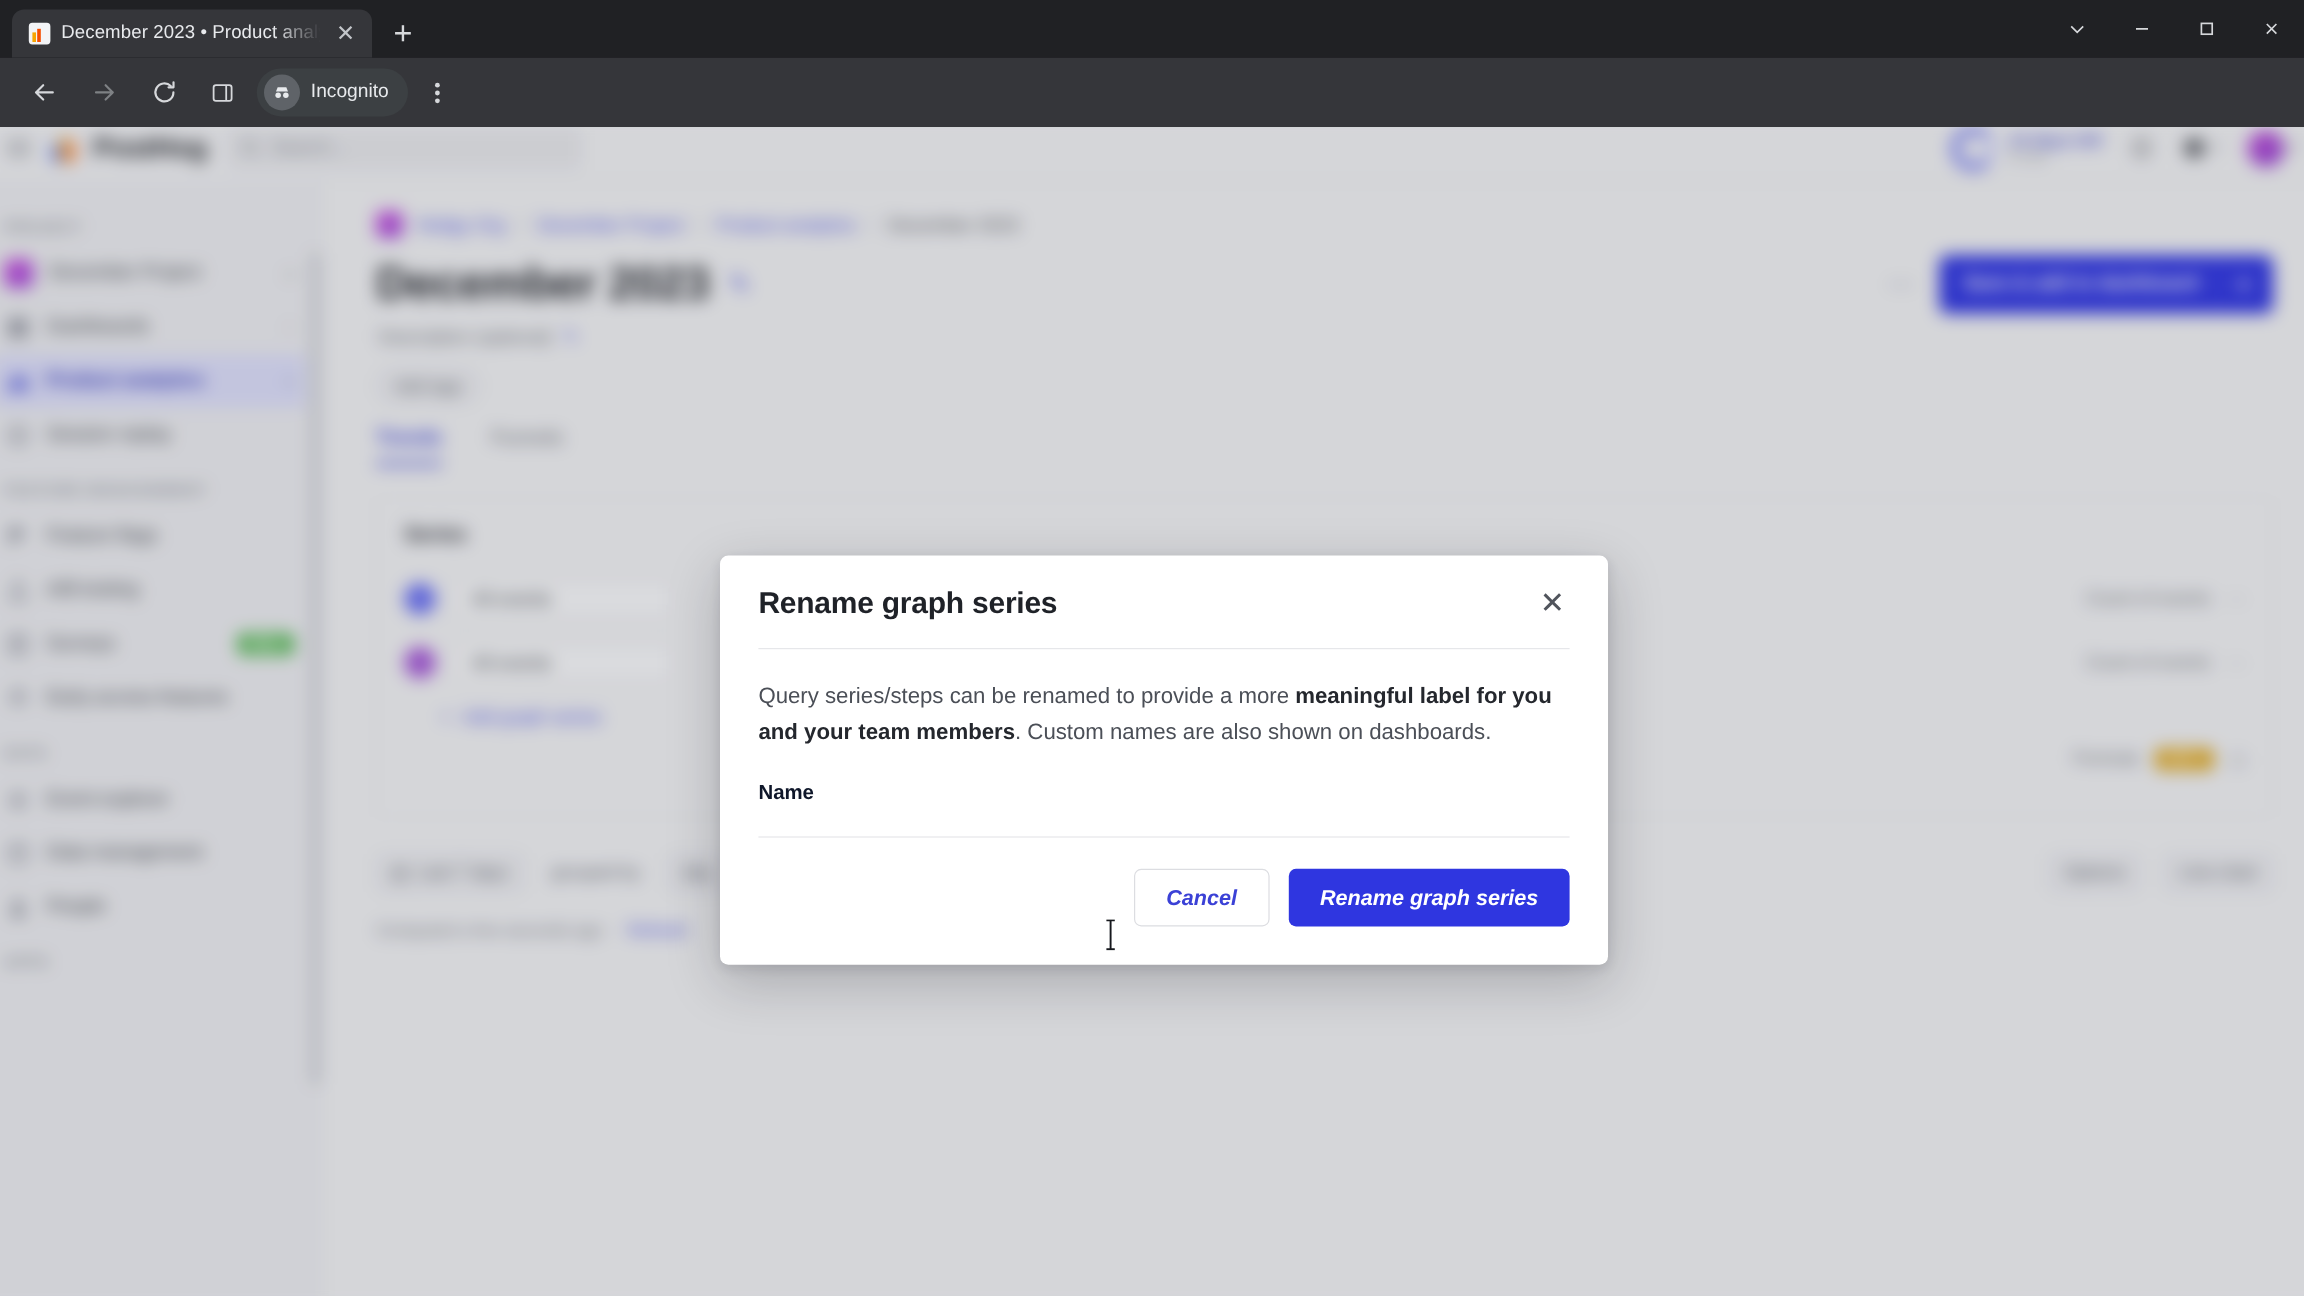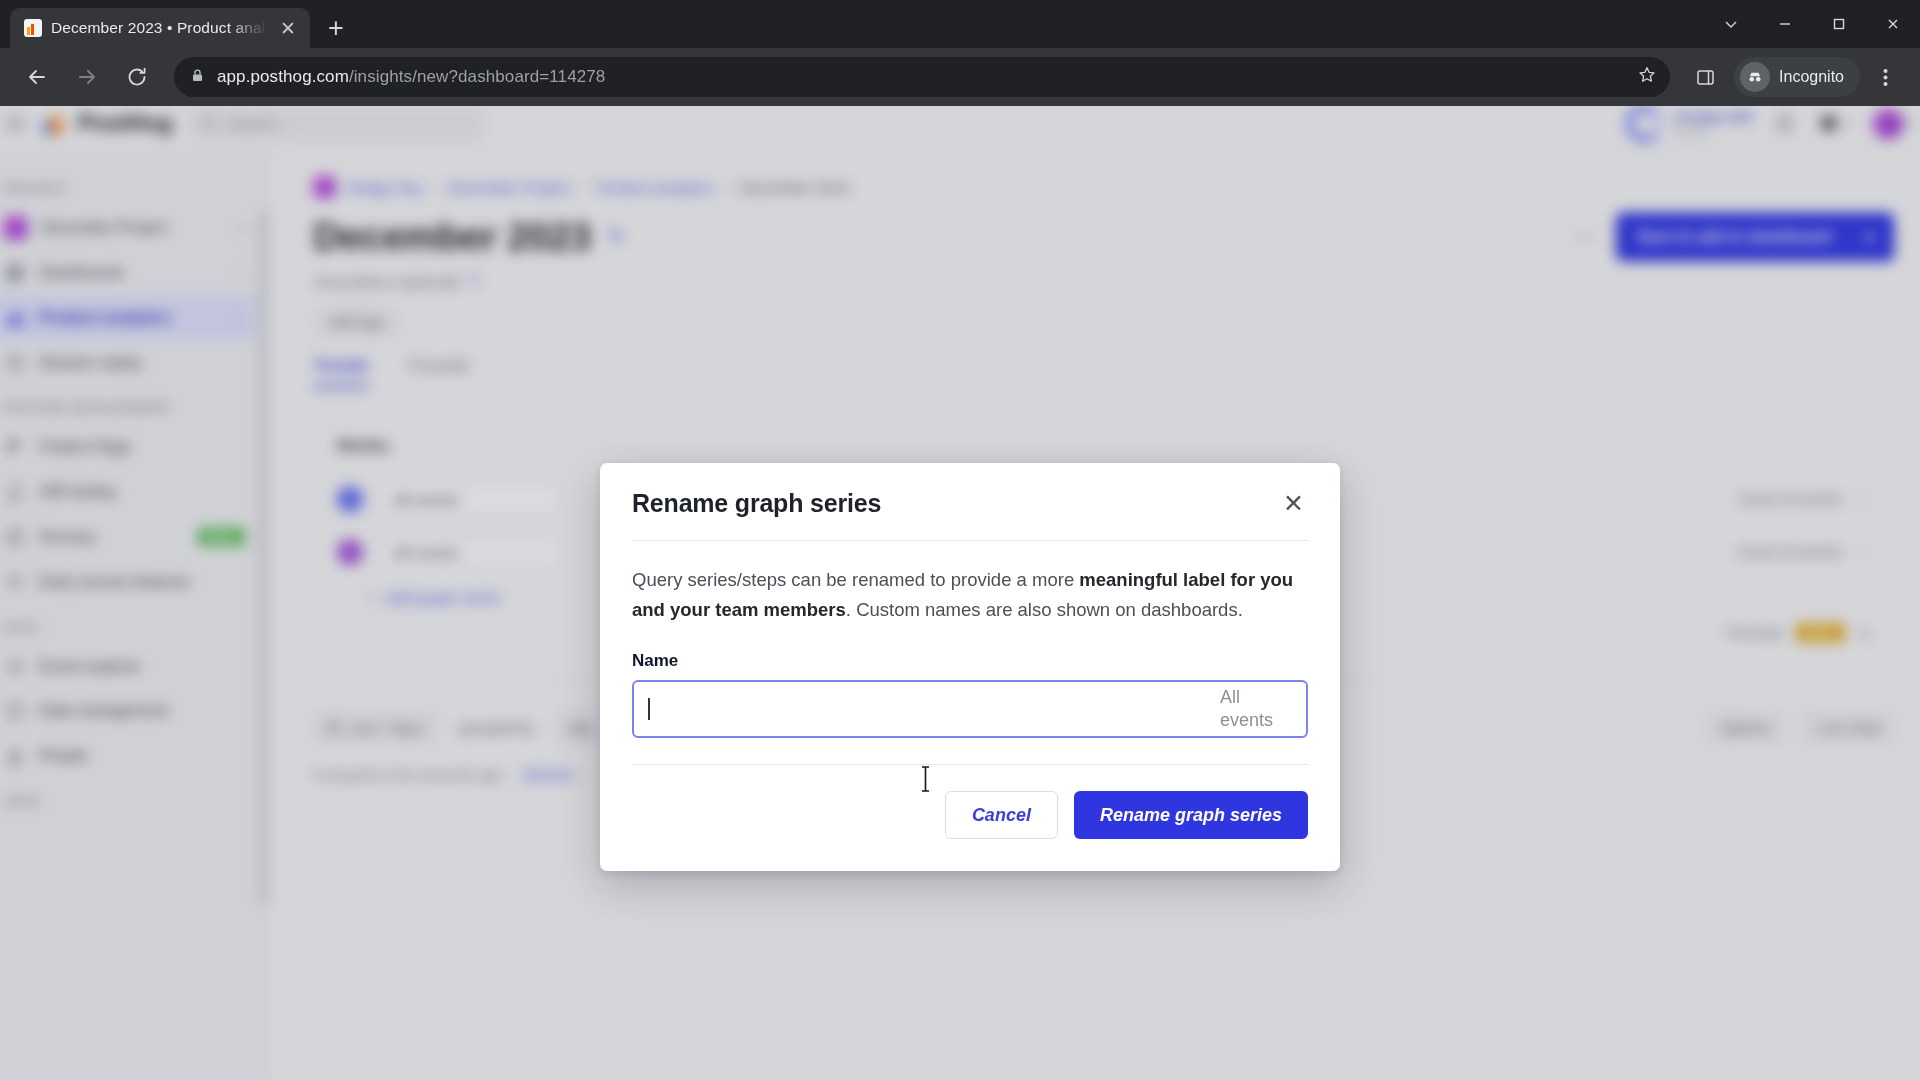--- a/index.html
+++ b/index.html
@@ -303,34 +303,20 @@
           <path d="M4 11h14M12 5l6 6-6 6" stroke="currentColor" stroke-width="1.8" fill="none" stroke-linecap="round" stroke-linejoin="round"></path>
         </svg>
     </span>
     <span class="nav-btn">
       <svg width="22" height="22" viewBox="0 0 22 22">
           <path d="M18.5 11a7.5 7.5 0 11-2.2-5.3" stroke="currentColor" stroke-width="1.8" fill="none" stroke-linecap="round"></path>
           <path d="M18.6 2.6v4.2h-4.2" stroke="currentColor" stroke-width="1.8" fill="none" stroke-linecap="round" stroke-linejoin="round"></path>
         </svg>
     </span>
 
-    <div class="omnibox">
-      <span class="lock">
-        <svg width="15" height="15" viewBox="0 0 15 15">
-            <rect x="3" y="6.5" width="9" height="6.5" rx="1.2" fill="currentColor"></rect>
-            <path d="M5 6.5V4.6a2.5 2.5 0 015 0v1.9" stroke="currentColor" stroke-width="1.4" fill="none"></path>
-          </svg>
-      </span>
-      <span class="url"><b>app.posthog.com</b><span>/insights/new?dashboard=114278</span></span>
-      <span class="omni-star">
-        <svg width="18" height="18" viewBox="0 0 18 18">
-            <path d="M9 1.8l2.1 4.5 4.9.6-3.6 3.4.95 4.9L9 12.8l-4.35 2.4.95-4.9L2 6.9l4.9-.6z" stroke="currentColor" stroke-width="1.3" fill="none" stroke-linejoin="round"></path>
-          </svg>
-      </span>
-    </div>
 
     <span class="tb-icon">
       <svg width="19" height="19" viewBox="0 0 19 19">
           <rect x="2" y="3" width="15" height="13" rx="2" stroke="currentColor" stroke-width="1.5" fill="none"></rect>
           <path d="M12.5 3v13" stroke="currentColor" stroke-width="1.5"></path>
         </svg>
     </span>
 
     <div class="incognito">
       <span class="incog-av">
@@ -638,24 +624,20 @@
         <span class="modal-title">Rename graph series</span>
         <span class="modal-x">✕</span>
       </div>
       <div class="modal-rule"></div>
 
       <div class="modal-body">
         <span>Query series/steps can be renamed to provide a more </span><b>meaningful label for you and your team members</b><span>. Custom names are also shown on dashboards.</span>
       </div>
 
       <div class="field-label">Name</div>
-      <div class="field-wrap">
-        <span class="caret"></span>
-        <span class="ph-all">All events</span>
-      </div>
 
       <div class="modal-rule2"></div>
       <div class="modal-actions">
         <span class="btn-cancel">Cancel</span>
         <span class="btn-rename">Rename graph series</span>
       </div>
     </div>
 
     <span class="ibeam">
       <svg width="13" height="26" viewBox="0 0 13 26">

